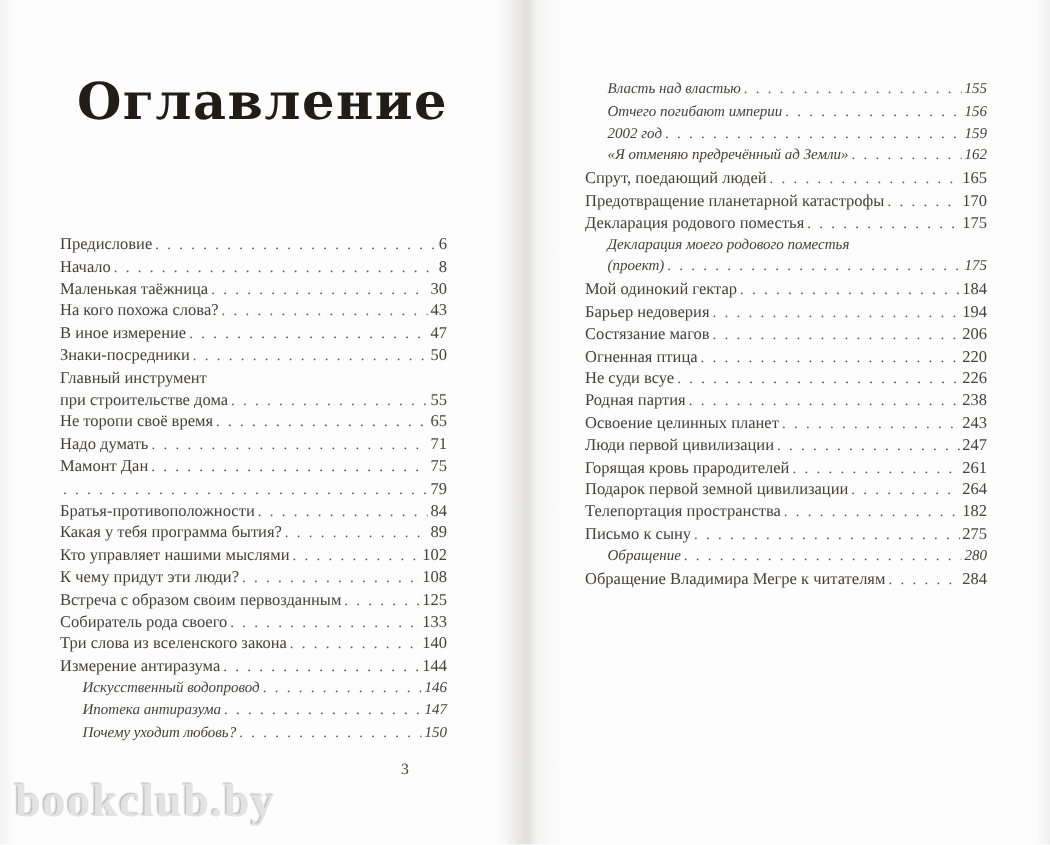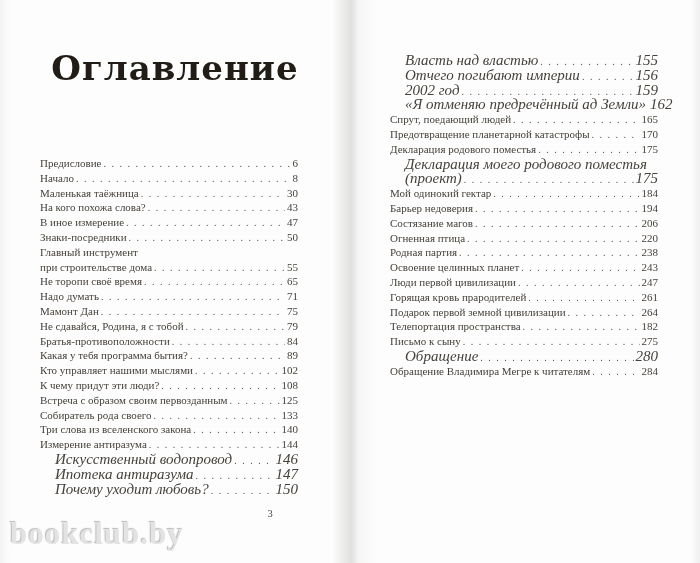--- a/index.html
+++ b/index.html
@@ -48,21 +48,21 @@
   .toc-row {
     display: flex;
     align-items: baseline;
     height: 14.8px;
     line-height: 14.8px;
     white-space: nowrap;
   }
   .toc-row.sub {
     padding-left: 15px;
     font-style: italic;
-    font-size: 15px;
+    font-size: 10px;
     font-family: Liberation Serif, serif;
   }
   .toc-label { flex: 0 0 auto; }
   .toc-dots {
     flex: 1 1 auto;
     overflow: hidden;
     white-space: nowrap;
     margin: 0 2px;
     color: #55504a;
     letter-spacing: 1.5px;
@@ -149,21 +149,20 @@
         <span class="toc-label">Надо думать</span>
         <span class="toc-dots"></span>
         <span class="toc-page">71</span>
       </div>
       <div class="toc-row">
         <span class="toc-label">Мамонт Дан</span>
         <span class="toc-dots"></span>
         <span class="toc-page">75</span>
       </div>
       <div class="toc-row">
-        <span class="toc-label">Не сдавайся, Родина, я с тобой</span>
         <span class="toc-dots"></span>
         <span class="toc-page">79</span>
       </div>
       <div class="toc-row">
         <span class="toc-label">Братья-противоположности</span>
         <span class="toc-dots"></span>
         <span class="toc-page">84</span>
       </div>
       <div class="toc-row">
         <span class="toc-label">Какая у тебя программа бытия?</span>
@@ -275,20 +274,25 @@
         <span class="toc-label">Состязание магов</span>
         <span class="toc-dots"></span>
         <span class="toc-page">206</span>
       </div>
       <div class="toc-row">
         <span class="toc-label">Огненная птица</span>
         <span class="toc-dots"></span>
         <span class="toc-page">220</span>
       </div>
       <div class="toc-row">
+        <span class="toc-label">Не суди всуе</span>
+        <span class="toc-dots"></span>
+        <span class="toc-page">226</span>
+      </div>
+      <div class="toc-row">
         <span class="toc-label">Родная партия</span>
         <span class="toc-dots"></span>
         <span class="toc-page">238</span>
       </div>
       <div class="toc-row">
         <span class="toc-label">Освоение целинных планет</span>
         <span class="toc-dots"></span>
         <span class="toc-page">243</span>
       </div>
       <div class="toc-row">

